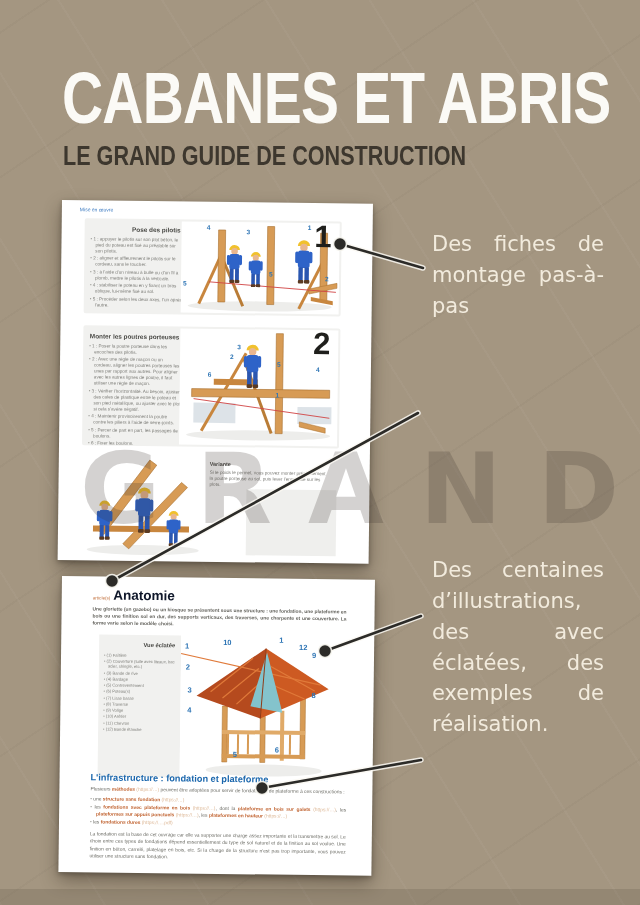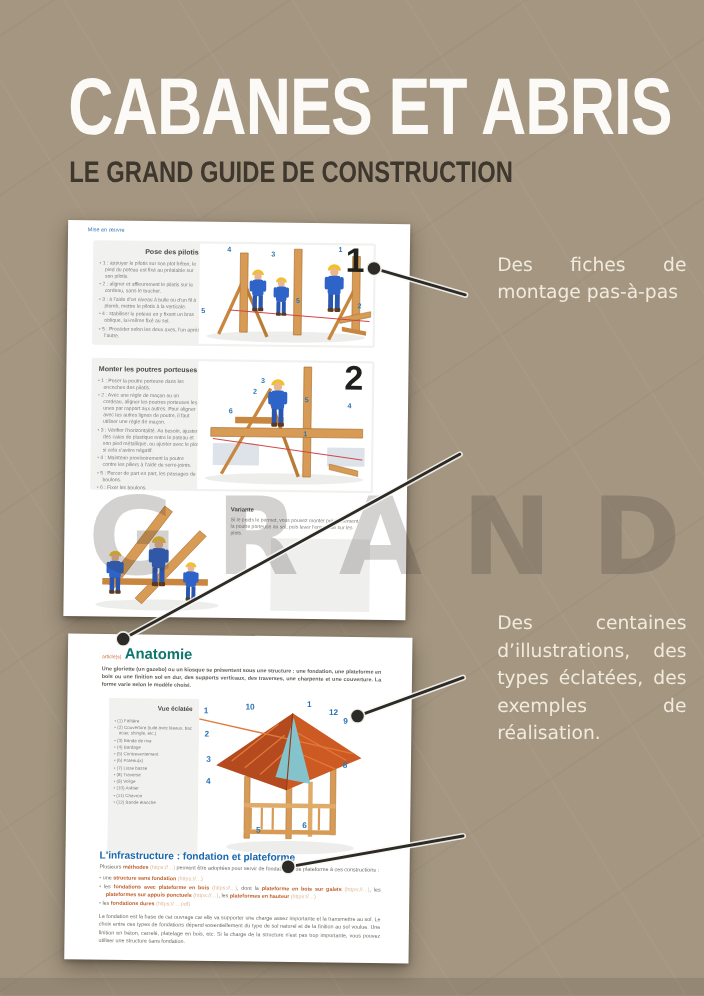--- a/index.html
+++ b/index.html
@@ -43,42 +43,42 @@
   .mini{position:absolute;font-size:6.5px;font-weight:bold;color:#2e75b5;}
   .variante{position:absolute;left:23px;top:253px;width:257px;height:106px;background:#fff;}
   .var-fig{position:absolute;left:2px;top:2px;width:122px;height:102px;}
   .var-textcol{position:absolute;left:128px;top:6px;width:116px;}
   .var-heading{font-size:5.4px;font-weight:bold;color:#4a4a46;margin-bottom:3px;}
   .var-text{font-size:4.6px;line-height:1.35;color:#7d7d78;}
   .var-graybox{position:absolute;left:165px;top:34px;width:90px;height:66px;background:#efefed;}
   
   .anat-header{position:absolute;left:31px;top:9px;}
   .anat-tag{font-size:4.6px;color:#c2703c;margin-right:3px;}
-  .anat-title{font-size:13.5px;font-weight:bold;color:#0f766e;}
+  .anat-title{font-size:13.5px;font-weight:bold;color:#0f172a;}
   .anat-intro{position:absolute;left:31px;top:30px;width:254px;margin:0;font-size:4.9px;font-weight:bold;line-height:1.42;color:#63625c;text-align:justify;}
   .exploded{position:absolute;left:38px;top:56px;width:246px;height:146px;}
   .expl-left{position:absolute;left:0;top:2px;width:82px;height:142px;background:#f1f1ef;padding:4px 5px 0 5px;box-sizing:border-box;}
   .expl-heading{font-size:5.8px;font-weight:bold;color:#4a4a46;text-align:right;margin:3px 1px 5px 0;}
   .expl-item{font-size:4.1px;line-height:1.28;color:#7d7d78;margin-bottom:1px;padding-left:4px;text-indent:-4px;}
   .expl-item::before{content:"• ";color:#9a9a94;}
   .expl-fig{position:absolute;left:82px;top:0;width:164px;height:146px;background:#fff;}
   .gz-num{position:absolute;font-size:7.5px;font-weight:bold;color:#2e75b5;}
   .infra{position:absolute;left:31px;top:196px;width:256px;}
   .infra-heading{font-size:9.2px;font-weight:bold;color:#1b67ad;margin:0 0 4px 0;}
   .infra-p{margin:0 0 3px 0;font-size:4.9px;line-height:1.4;color:#6b6b64;text-align:justify;}
   .infra-bullets{margin:0 0 4px 0;}
   .infra-bullet{font-size:4.9px;line-height:1.4;color:#6b6b64;padding-left:6px;text-indent:-6px;margin-bottom:1.5px;text-align:justify;}
   .infra-bullet::before{content:"• ";color:#9a9a94;}
   .seg-body{color:#6b6b64;}
   .seg-link{color:#c0622f;font-weight:bold;}
   .seg-url{color:#dcb694;}
   .infra-footer{margin:4px 0 0 0;font-size:4.9px;line-height:1.45;color:#6b6b64;text-align:justify;}
   
   .callout{
-    position:absolute;left:452px;width:172px;color:#f2ebdd;font-size:17px;line-height:1.47;
+    position:absolute;left:432px;width:172px;color:#f2ebdd;font-size:21px;line-height:1.47;
     text-align:justify;z-index:4;font-weight:400;
   }
   .callout:last-of-type{hyphens:none;}
   
   .wm{position:absolute;z-index:5;font-weight:bold;color:rgba(58,52,44,.22);pointer-events:none;white-space:nowrap;}
   .wm1{left:56px;top:358px;font-size:90px;letter-spacing:1px;}
   .wm2{left:80px;top:432px;font-size:98px;letter-spacing:36px;}
   
   .connectors{position:absolute;left:0;top:0;z-index:6;pointer-events:none;}
   .conn-casing{stroke:rgba(250,248,242,.85);stroke-width:5.5;fill:none;stroke-linecap:round;}
@@ -276,21 +276,21 @@
       <div class="infra-bullets">
         <div class="infra-bullet"><span class="seg-body">une </span><span class="seg-link">structure sans fondation</span><span class="seg-url"> (https://…)</span></div>
         <div class="infra-bullet"><span class="seg-body">les </span><span class="seg-link">fondations avec plateforme en bois</span><span class="seg-url"> (https://…)</span><span class="seg-body">, dont la </span><span class="seg-link">plateforme en bois sur galets</span><span class="seg-url"> (https://…)</span><span class="seg-body">, les </span><span class="seg-link">plateformes sur appuis ponctuels</span><span class="seg-url"> (https://…)</span><span class="seg-body">, les </span><span class="seg-link">plateformes en hauteur</span><span class="seg-url"> (https://…)</span></div>
         <div class="infra-bullet"><span class="seg-body">les </span><span class="seg-link">fondations dures</span><span class="seg-url"> (https://….pdf)</span></div>
       </div>
       <p class="infra-footer">La fondation est la base de cet ouvrage car elle va supporter une charge assez importante et la transmettre au sol. Le choix entre ces types de fondations dépend essentiellement du type de sol naturel et de la finition au sol voulue. Une finition en béton, carrelé, platelage en bois, etc. Si la charge de la structure n'est pas trop importante, vous pouvez utiliser une structure sans fondation.</p>
     </div>
   </section>
 
   <div class="callout" style="top:229px">Des fiches de montage pas-à-pas</div>
-  <div class="callout" style="top:555px">Des centaines d’illustrations, des types éclatées, des exemples de réalisation.</div>
+  <div class="callout" style="top:555px">Des centaines d’illustrations, des avec éclatées, des exemples de réalisation.</div>
 
   <div class="wm wm2">GRAND</div>
 
   <svg class="connectors" width="640" height="905" viewBox="0 0 640 905">
     <g>
       <line class="conn-casing" x1="340" y1="244" x2="423" y2="268"></line>
       <line class="conn-line" x1="340" y1="244" x2="423" y2="268"></line>
       <circle class="conn-dot" cx="340" cy="244" r="6.5"></circle>
     </g>
     <g>

